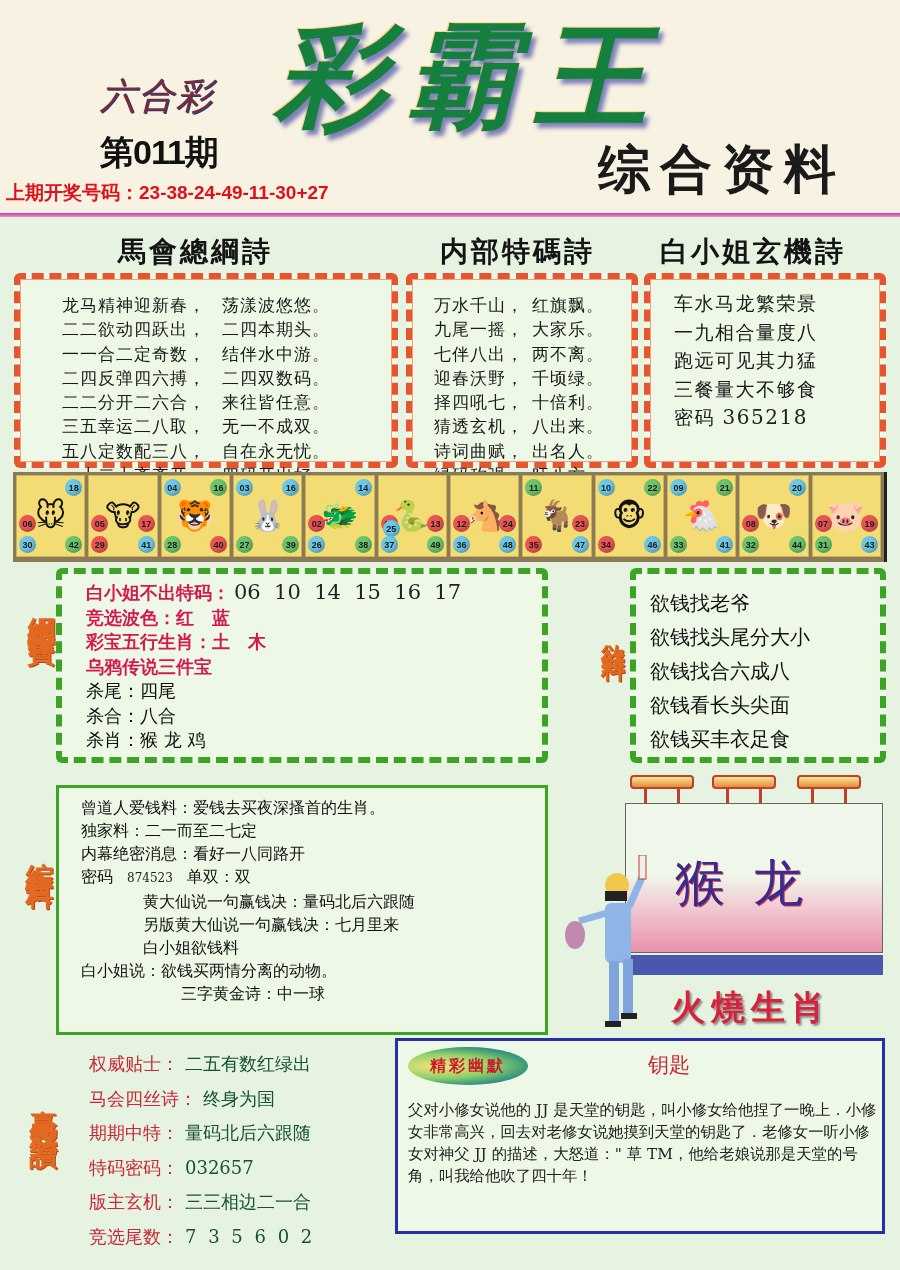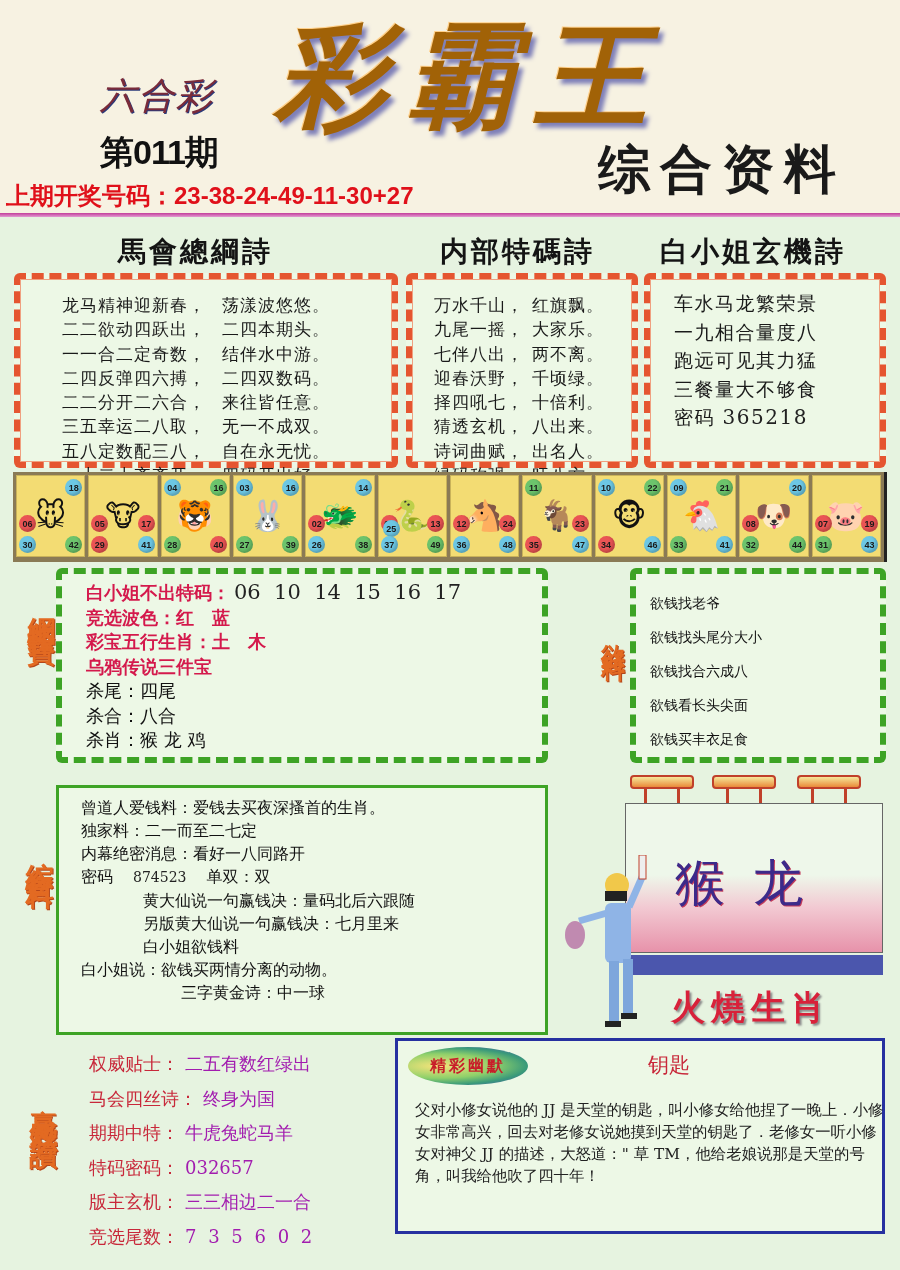--- a/index.html
+++ b/index.html
@@ -21,35 +21,35 @@
       position: absolute; left: 0; top: 213px; width: 900px; height: 4px;
       background: linear-gradient(#c23d9a, #e29ad1);
     }
     #brand-small {
       left: 100px; top: 72px; font-size: 36px; color: #7a2b3a;
       font-family: "DejaVu Serif", serif; font-style: italic; letter-spacing: 2px;
       text-shadow: 1px 1px 0 #2b3a7a;
     }
     #brand-big {
       left: 275px; top: 20px; font-size: 112px; font-weight: bold;
-      color: #a16207; font-family: "DejaVu Serif", serif; font-style: italic;
+      color: #15803d; font-family: "DejaVu Serif", serif; font-style: italic;
       letter-spacing: 18px;
       text-shadow: 4px 5px 4px #7e7fb8, -1px -1px 0 #ffd08a;
       line-height: 1;
     }
     #issue {
       left: 100px; top: 130px; font-size: 34px; font-weight: bold; color: #111;
       font-family: "Liberation Sans", sans-serif; letter-spacing: -1px;
     }
     #subtitle {
       left: 598px; top: 135px; font-size: 52px; font-weight: bold; color: #1a1a1a;
       font-family: "DejaVu Serif", serif; letter-spacing: 10px;
     }
     #last-draw {
-      left: 6px; top: 180px; font-size: 24px; font-weight: bold; color: #e0101a;
+      left: 6px; top: 180px; font-size: 19px; font-weight: bold; color: #e0101a;
       font-family: "Liberation Sans", sans-serif;
     }
 
     
     .sec-title {
       position: absolute; top: 233px; font-size: 28px; font-weight: bold;
       font-family: "DejaVu Serif", serif; color: #141414; letter-spacing: 3px;
     }
 
     
@@ -140,39 +140,39 @@
     #fire-zodiac {
       left: 671px; top: 985px; font-size: 34px; font-weight: bold; color: #d8213a;
       font-family: "DejaVu Serif", serif; letter-spacing: 6px;
       text-shadow: 2px 2px 2px #8a8a8a;
     }
     #painter { left: 565px; top: 855px; }
 
     
     .kv { font-size: 18px; line-height: 34.5px; white-space: nowrap; }
     .kv .k { color: #c8283a; }
-    .kv .v { color: #a21caf; }
+    .kv .v { color: #14532d; }
     #joke {
       position: absolute; left: 395px; top: 1038px; width: 490px; height: 196px;
       border: 3px solid #2630a0; background: #edf8e6;
     }
     #joke-badge {
       position: absolute; left: 10px; top: 6px; width: 120px; height: 38px;
       border-radius: 50%;
       background: radial-gradient(ellipse at 25% 50%, #f6e37a 0%, #8ed06a 45%, #3a9a7a 70%, #4c43b8 100%);
       display: flex; align-items: center; justify-content: center;
       color: #c81d2a; font-weight: bold; font-size: 16px; letter-spacing: 3px;
       font-family: "DejaVu Serif", serif;
     }
     #joke-title {
       position: absolute; left: 250px; top: 10px; font-size: 21px; color: #c8283a;
       font-family: "DejaVu Serif", serif;
     }
     #joke-body {
-      position: absolute; left: 17px; top: 58px; width: 476px; font-size: 15.4px;
+      position: absolute; left: 10px; top: 58px; width: 476px; font-size: 15.4px;
       line-height: 22px; color: #222; font-family: "DejaVu Serif", serif;
     }
   </style>
 </head>
 <body>
 
 <div id="header"></div>
 <div id="brand-small" class="abs">六合彩</div>
 <div id="brand-big" class="abs">彩霸王</div>
 <div id="issue" class="abs">第011期</div>
@@ -362,36 +362,36 @@
       <div><span class="red-txt">彩宝五行生肖：</span><span class="red-txt" style="white-space: pre;">土　木</span></div>
       <div><span class="red-txt">乌鸦传说三件宝</span><span class="red-txt" style="white-space: pre;"></span></div>
       <div><span>杀尾：</span><span>四尾</span></div>
       <div><span>杀合：</span><span>八合</span></div>
       <div><span>杀肖：</span><span>猴 龙 鸡</span></div>
     </div>
 </div>
 
 <div class="vlabel" style="left:597px; top:625px; font-size:24px;">欲錢料</div>
 <div class="stamp green" style="left:630px; top:568px; width:256px; height:195px;">
-  <div id="money-lines" style="position:absolute; left:14px; top:12px; font-size:14px; line-height:34px; white-space:nowrap;">
+  <div id="money-lines" style="position:absolute; left:14px; top:12px; font-size:20px; line-height:34px; white-space:nowrap;">
       <div>欲钱找老爷</div>
       <div>欲钱找头尾分大小</div>
       <div>欲钱找合六成八</div>
       <div>欲钱看长头尖面</div>
       <div>欲钱买丰衣足食</div>
     </div>
 </div>
 
 <div class="vlabel" style="left:20px; top:840px;">綜合資料</div>
 <div style="position:absolute; left:56px; top:785px; width:492px; height:250px; border:3px solid #3da325; background:#edf8e6;">
   <div id="general-lines" style="position:absolute; left:22px; top:8px; font-size:16px; line-height:23px; white-space:nowrap;">
       <div style="padding-left: 0px;"><span>曾道人爱钱料：爱钱去买夜深搔首的生肖。</span></div>
       <div style="padding-left: 0px;"><span>独家料：二一而至二七定</span></div>
       <div style="padding-left: 0px;"><span>内幕绝密消息：看好一八同路开</span></div>
-      <div style="padding-left: 0px;"><span>密码</span><span class="serifnum" style="font-size: 14px; margin: 0px 20px;">874523</span><span>单双：双</span></div>
+      <div style="padding-left: 0px;"><span>密码</span><span class="serifnum" style="font-size: 12px; margin: 0px 14px;">874523</span><span>单双：双</span></div>
       <div style="padding-left: 62px;"><span>黄大仙说一句赢钱决：量码北后六跟随</span></div>
       <div style="padding-left: 62px;"><span>另版黄大仙说一句赢钱决：七月里来</span></div>
       <div style="padding-left: 62px;"><span>白小姐欲钱料</span></div>
       <div style="padding-left: 0px;"><span>白小姐说：欲钱买两情分离的动物。</span></div>
       <div style="padding-left: 100px;"><span>三字黄金诗：中一球</span></div>
     </div>
 </div>
 
 <div class="lamp" style="left:630px;"></div>
 <div class="lamp" style="left:712px;"></div>
@@ -411,21 +411,21 @@
   <rect x="74" y="0" width="7" height="24" fill="#eee" stroke="#c0402a"></rect>
   <line x1="42" y1="58" x2="14" y2="66" stroke="#8fb4e6" stroke-width="7"></line>
   <ellipse cx="10" cy="80" rx="10" ry="14" fill="#c08ab0"></ellipse>
 </svg>
 <div id="fire-zodiac" class="abs">火燒生肖</div>
 
 <div class="vlabel" style="left:24px; top:1088px; font-size:28px; letter-spacing:10px;">赢錢必讀</div>
 <div id="must-lines" class="abs" style="left:89px; top:1047px;">
     <div class="kv"><span class="k">权威贴士：</span><span class="v" style="margin-left: 6px;">二五有数红绿出</span></div>
     <div class="kv"><span class="k">马会四丝诗：</span><span class="v" style="margin-left: 6px;">终身为国</span></div>
-    <div class="kv"><span class="k">期期中特：</span><span class="v" style="margin-left: 6px;">牛虎兔蛇马羊</span></div>
+    <div class="kv"><span class="k">期期中特：</span><span class="v" style="margin-left: 6px;">量码北后六跟随</span></div>
     <div class="kv"><span class="k">特码密码：</span><span class="v" style="margin-left: 6px; font-family: &quot;DejaVu Serif&quot;, serif; white-space: pre; letter-spacing: 0px;">032657</span></div>
     <div class="kv"><span class="k">版主玄机：</span><span class="v" style="margin-left: 6px;">三三相边二一合</span></div>
     <div class="kv"><span class="k">竞选尾数：</span><span class="v" style="margin-left: 6px; font-family: &quot;DejaVu Serif&quot;, serif; white-space: pre; letter-spacing: 3px;">7 3 5 6 0 2</span></div>
   </div>
 
 <div id="joke">
   <div id="joke-badge">精彩幽默</div>
   <div id="joke-title">钥匙</div>
   <div id="joke-body">父对小修女说他的 JJ 是天堂的钥匙，叫小修女给他捏了一晚上．小修女非常高兴，回去对老修女说她摸到天堂的钥匙了．老修女一听小修女对神父 JJ 的描述，大怒道：" 草 TM，他给老娘说那是天堂的号角，叫我给他吹了四十年！</div>
 </div>

